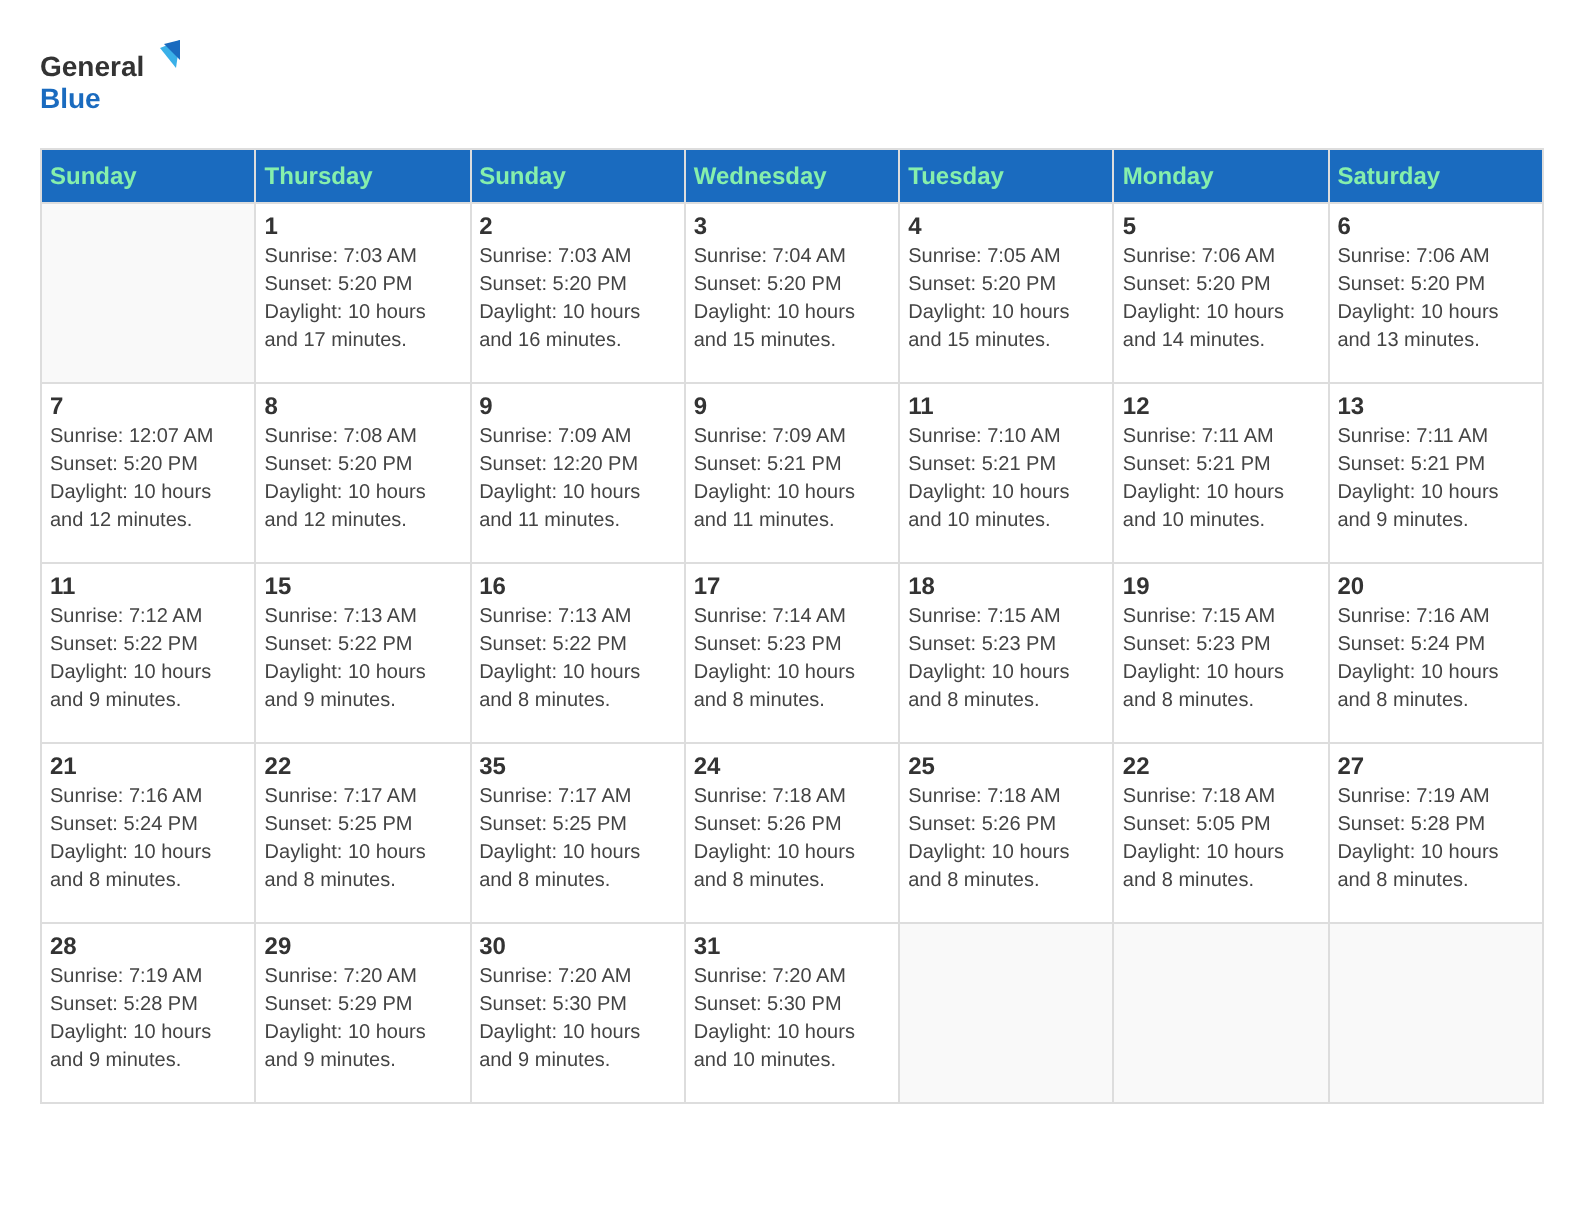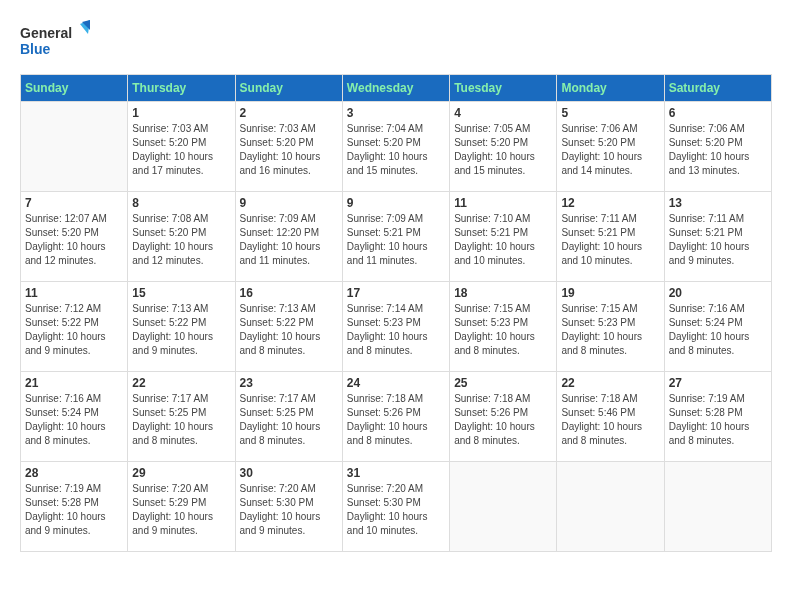--- a/index.html
+++ b/index.html
@@ -256,21 +256,21 @@
 and 8 minutes.</div>
         </td>
         <td>
           <span class="day-num">22</span>
           <div class="cell-info">Sunrise: 7:17 AM
 Sunset: 5:25 PM
 Daylight: 10 hours
 and 8 minutes.</div>
         </td>
         <td>
-          <span class="day-num">23</span>
+          <span class="day-num">35</span>
           <div class="cell-info">Sunrise: 7:17 AM
 Sunset: 5:25 PM
 Daylight: 10 hours
 and 8 minutes.</div>
         </td>
         <td>
           <span class="day-num">24</span>
           <div class="cell-info">Sunrise: 7:18 AM
 Sunset: 5:26 PM
 Daylight: 10 hours
@@ -279,21 +279,21 @@
         <td>
           <span class="day-num">25</span>
           <div class="cell-info">Sunrise: 7:18 AM
 Sunset: 5:26 PM
 Daylight: 10 hours
 and 8 minutes.</div>
         </td>
         <td>
           <span class="day-num">22</span>
           <div class="cell-info">Sunrise: 7:18 AM
-Sunset: 5:46 PM
+Sunset: 5:05 PM
 Daylight: 10 hours
 and 8 minutes.</div>
         </td>
         <td>
           <span class="day-num">27</span>
           <div class="cell-info">Sunrise: 7:19 AM
 Sunset: 5:28 PM
 Daylight: 10 hours
 and 8 minutes.</div>
         </td>

